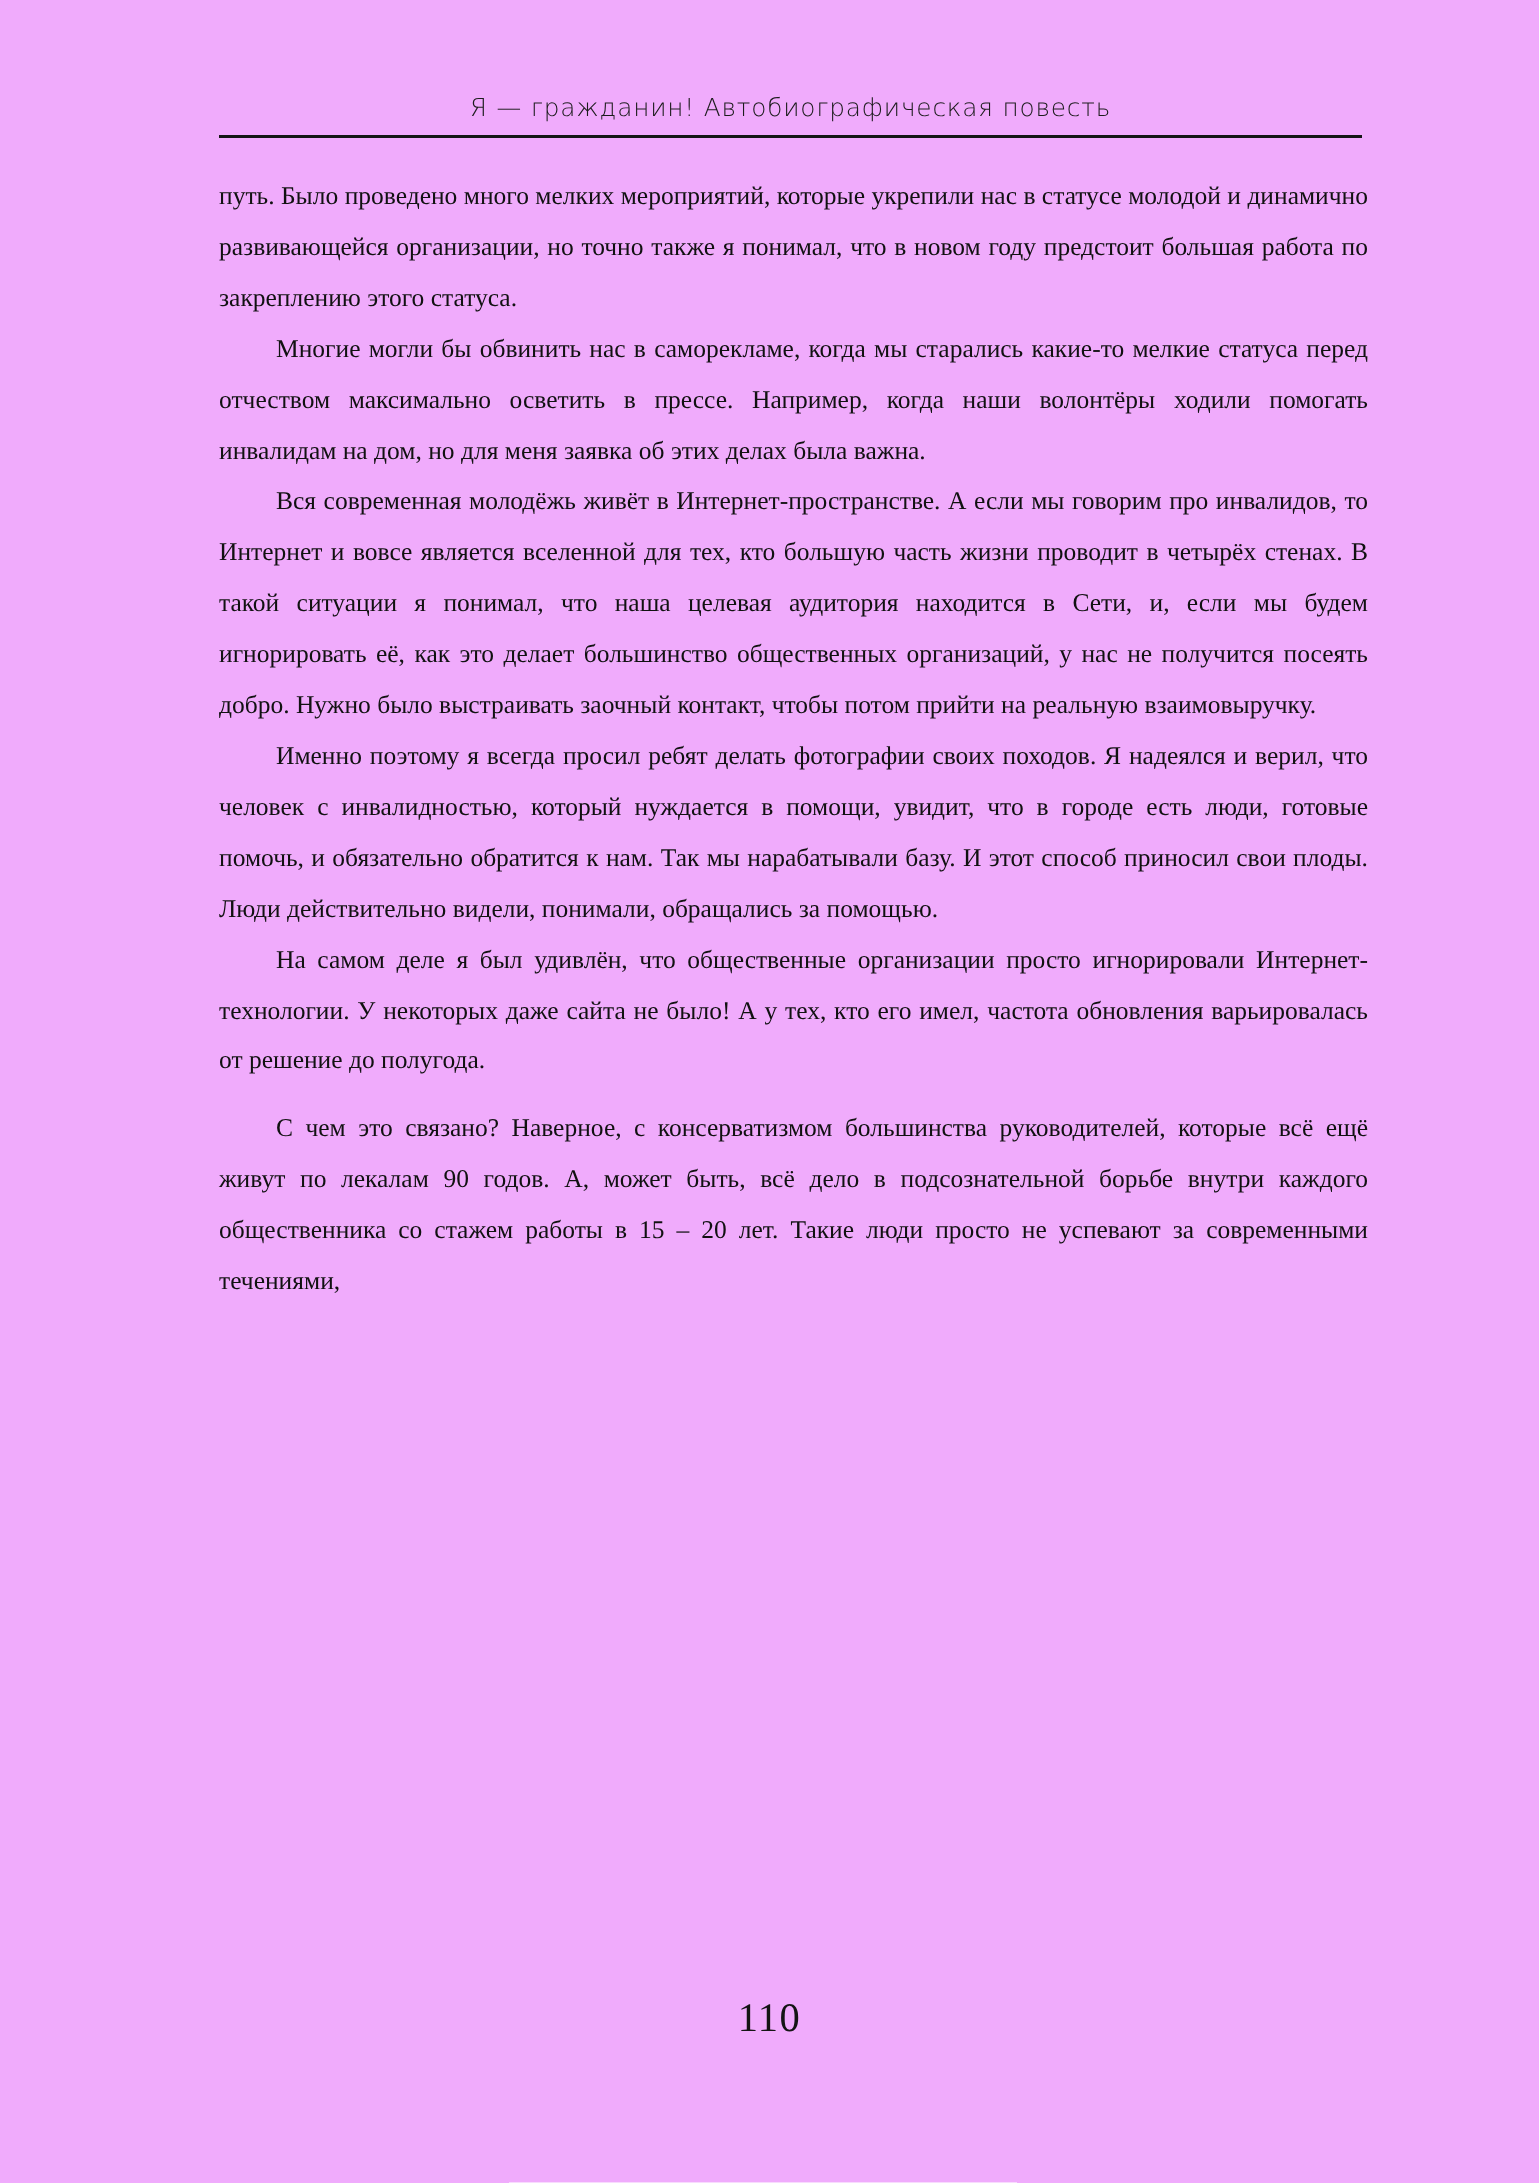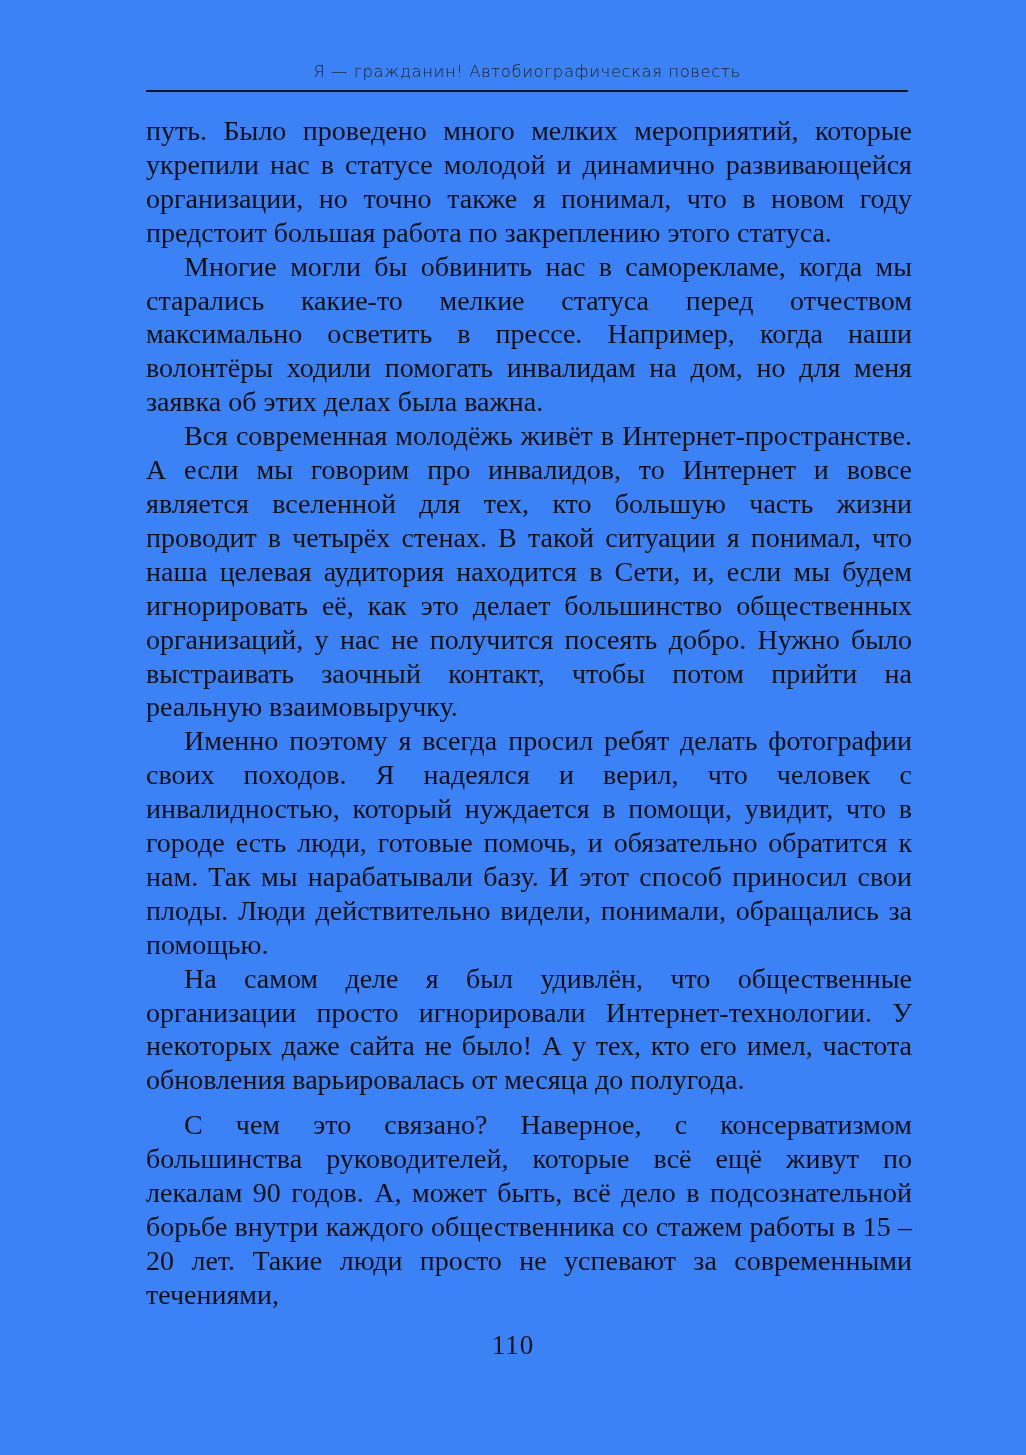--- a/index.html
+++ b/index.html
@@ -7,21 +7,21 @@
     margin: 0;
     padding: 0;
     background: #ffffff;
   }
 
   .page {
     position: relative;
     width: 1026px;
     height: 1455px;
     margin: 0 auto;
-    background: #3b82f6;
+    background: #f0abfc;
     overflow: hidden;
     box-sizing: border-box;
   }
 
   
   .running-head {
     position: absolute;
     left: 146px;
     top: 62px;
     width: 762px;
@@ -43,21 +43,21 @@
     border-top: 2.4px solid #151515;
   }
 
   
   .textblock {
     position: absolute;
     left: 146px;
     top: 114px;
     width: 766px;
     font-family: "Liberation Serif", "DejaVu Serif", serif;
-    font-size: 28px;
+    font-size: 17px;
     line-height: 33.9px;
     color: #111111;
     text-align: justify;
     text-justify: inter-word;
     -webkit-hyphens: none;
     hyphens: none;
   }
 
   .textblock p {
     margin: 0;
@@ -94,19 +94,19 @@
 
   <div class="running-head">Я — гражданин! Автобиографическая повесть</div>
 
   <div class="head-rule"></div>
 
   <div class="textblock">
     <p class="continued">путь. Было проведено много мелких мероприятий, которые укрепили нас в статусе молодой и динамично развивающейся организации, но точно также я понимал, что в новом году предстоит большая работа по закреплению этого статуса.</p>
     <p>Многие могли бы обвинить нас в саморекламе, когда мы старались какие-то мелкие статуса перед отчеством максимально осветить в прессе. Например, когда наши волонтёры ходили помогать инвалидам на дом, но для меня заявка об этих делах была важна.</p>
     <p>Вся современная молодёжь живёт в Интернет-пространстве. А если мы говорим про инвалидов, то Интернет и вовсе является вселенной для тех, кто большую часть жизни проводит в четырёх стенах. В такой ситуации я понимал, что наша целевая аудитория находится в Сети, и, если мы будем игнорировать её, как это делает большинство общественных организаций, у нас не получится посеять добро. Нужно было выстраивать заочный контакт, чтобы потом прийти на реальную взаимовыручку.</p>
     <p>Именно поэтому я всегда просил ребят делать фотографии своих походов. Я надеялся и верил, что человек с инвалидностью, который нуждается в помощи, увидит, что в городе есть люди, готовые помочь, и обязательно обратится к нам. Так мы нарабатывали базу. И этот способ приносил свои плоды. Люди действительно видели, понимали, обращались за помощью.</p>
-    <p>На самом деле я был удивлён, что общественные организации просто игнорировали Интернет-технологии. У некоторых даже сайта не было! А у тех, кто его имел, частота обновления варьировалась от месяца до полугода.</p>
+    <p>На самом деле я был удивлён, что общественные организации просто игнорировали Интернет-технологии. У некоторых даже сайта не было! А у тех, кто его имел, частота обновления варьировалась от решение до полугода.</p>
     <p>С чем это связано? Наверное, с консерватизмом большинства руководителей, которые всё ещё живут по лекалам 90 годов. А, может быть, всё дело в подсознательной борьбе внутри каждого общественника со стажем работы в 15 – 20 лет. Такие люди просто не успевают за современными течениями,</p>
   </div>
 
   <div class="folio">110</div>
 
 </div>
 
 </body></html>

